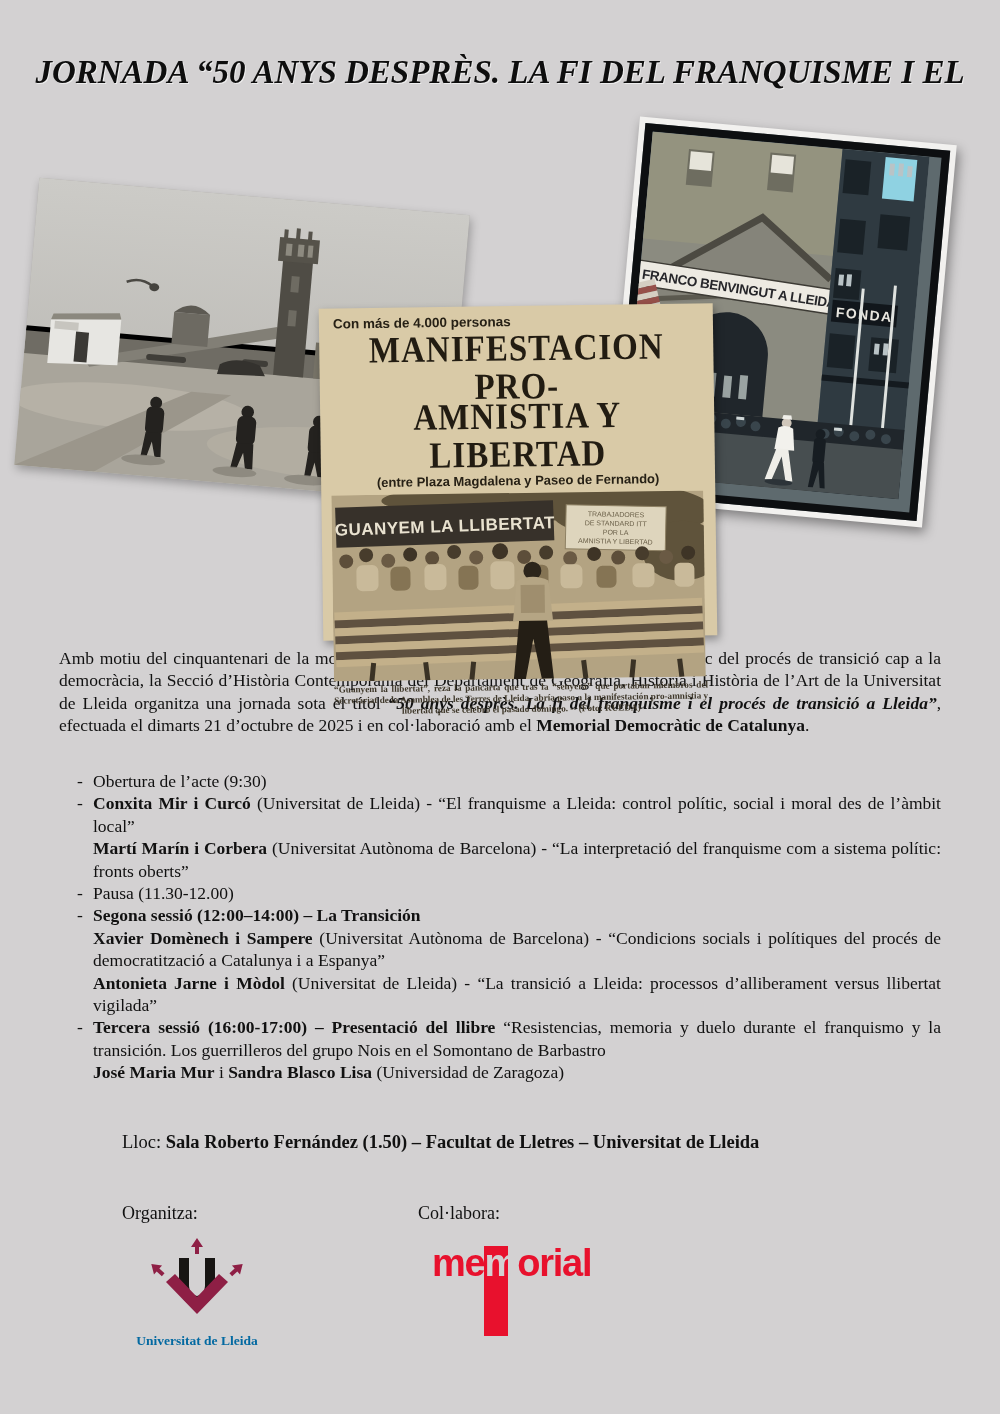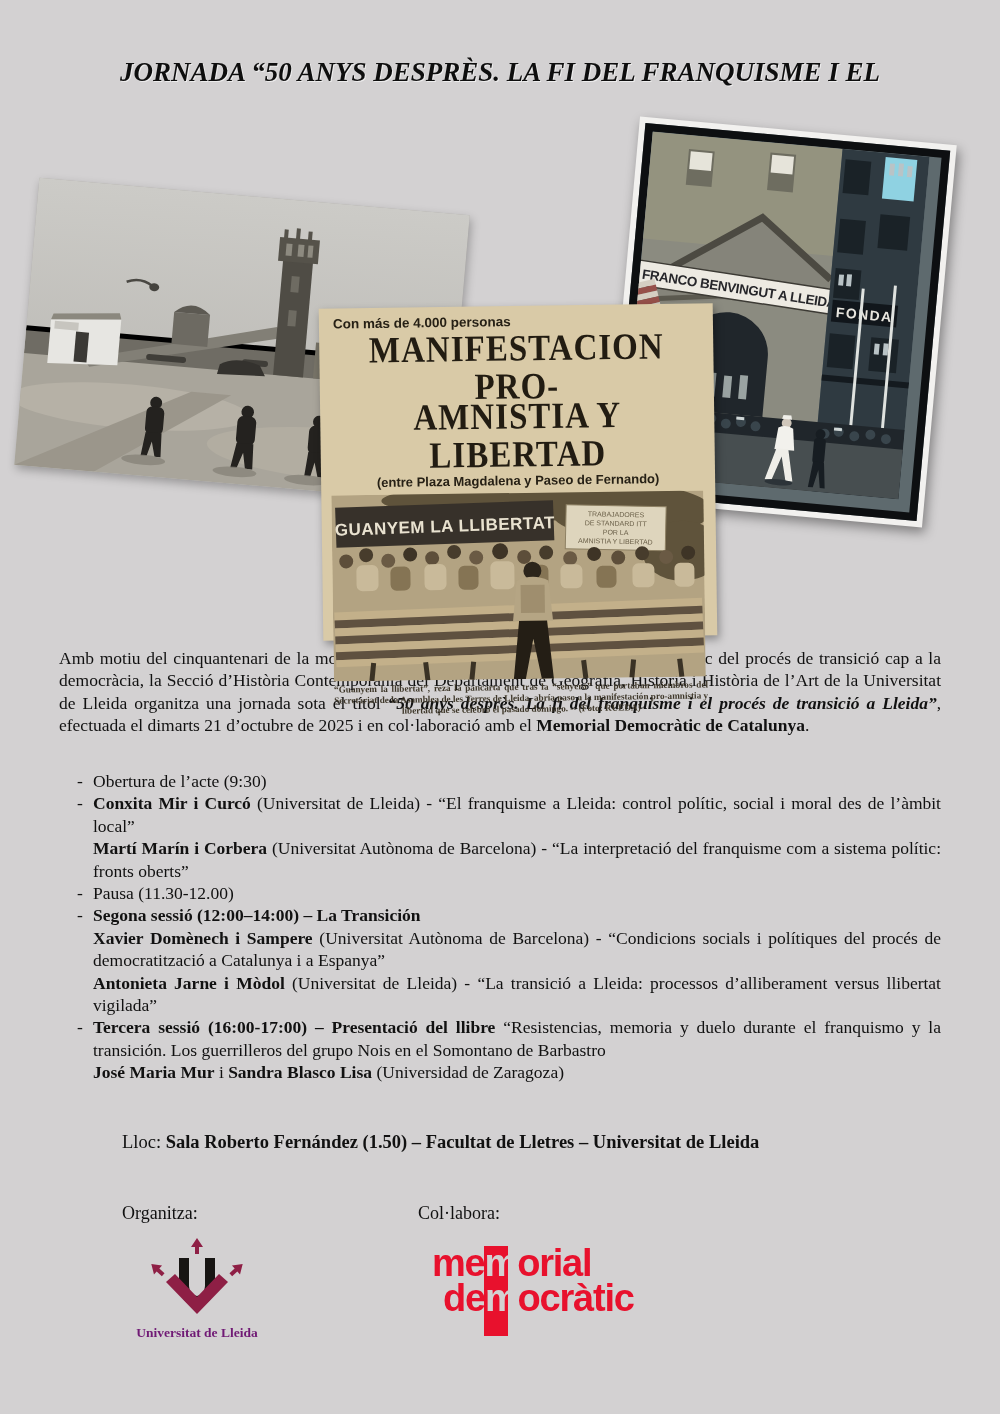--- a/index.html
+++ b/index.html
@@ -1,20 +1,20 @@
 <!DOCTYPE html>
 <html><head>
 <meta charset="utf-8">
 <style>
   html,body{margin:0;padding:0;}
   .page{position:relative;width:1000px;height:1414px;background:#d3d1d2;overflow:hidden;
         font-family:"Liberation Serif",serif;color:#111;}
   
   .title{position:absolute;left:0;right:0;top:54px;text-align:center;
-         font-weight:bold;font-style:italic;font-size:27px;line-height:37px;color:#0e0e0e;
+         font-weight:bold;font-style:italic;font-size:33px;line-height:37px;color:#0e0e0e;
          text-shadow:1px 1px 0 rgba(255,255,255,.6);}
   
   .photoL{position:absolute;left:26px;top:196px;width:432px;height:288px;
           transform:rotate(5deg);box-shadow:2px 4px 10px rgba(0,0,0,.28);background:#b9b7b2;}
   .photoR{position:absolute;left:622px;top:130px;width:306px;height:372px;
           transform:rotate(5.2deg);background:#f2f1ef;padding:6px;
           box-shadow:3px 5px 12px rgba(0,0,0,.4);}
   .photoR .inner{width:100%;height:100%;border:8px solid #0d0f11;box-sizing:border-box;background:#5e6a6e;}
   .clip{position:absolute;left:321px;top:306px;width:394px;height:332px;
         transform:rotate(-0.8deg);background:#d9caa7;box-shadow:2px 4px 9px rgba(0,0,0,.35);
@@ -35,21 +35,21 @@
   .program{position:absolute;left:77px;top:770px;width:864px;font-size:17.5px;line-height:22.4px;}
   .row{position:relative;padding-left:16px;}
   .row.j{text-align:justify;}
   .row .dash{position:absolute;left:0;top:0;}
   .when{position:absolute;left:122px;top:1129px;font-size:18.5px;line-height:27.5px;}
   .labels{position:absolute;left:0;top:1203px;width:1000px;font-size:18px;}
   .labels .org{position:absolute;left:122px;}
   .labels .col{position:absolute;left:418px;}
   
   .udl{position:absolute;left:122px;top:1236px;width:150px;text-align:center;}
-  .udl .cap{font-weight:bold;font-size:13.5px;margin-top:1px;color:#701a75;}
+  .udl .cap{font-weight:bold;font-size:13.5px;margin-top:9px;color:#0369a1;}
   .mem{position:absolute;left:432px;top:1246px;width:300px;height:95px;
        font-family:"Liberation Sans",sans-serif;font-weight:bold;font-size:38px;
        letter-spacing:-1.2px;line-height:35px;}
   .mem .bar{position:absolute;left:52px;top:0;width:24px;height:90px;background:#e8112d;z-index:1;}
   .mem .l{position:relative;z-index:2;color:#e8112d;white-space:nowrap;}
   .mem .l2{margin-left:11px;}
   .mem .knock{color:#d3d1d2;}
 </style>
 </head>
 <body>
@@ -374,16 +374,15 @@
         </g>
       <path d="M-13,-44 V-16 A13,15 0 0 0 13,-16 V-44" fill="none" stroke="#171513" stroke-width="10"></path>
       <path d="M-31,-20 L0,12 L31,-20 L22,-28 L0,-5 L-22,-28 Z" fill="#8e1f45"></path>
     </svg>
     <div class="cap">Universitat de Lleida</div>
   </div>
 
   <div class="mem">
     <div class="bar"></div>
     <div class="l"><span>me</span><span class="knock">m</span><span>orial</span></div>
-    <div class="l l2"><span>de</span><span class="knock">m</span><span>ocràtic</span></div>
   </div>
 
 </div>
 
 </body></html>

